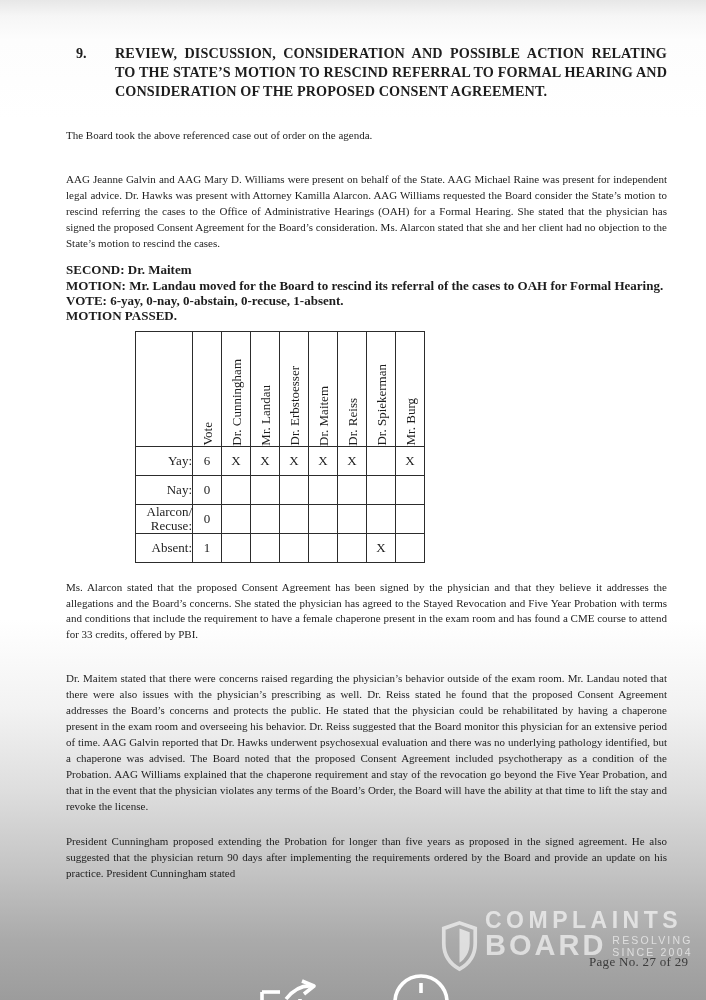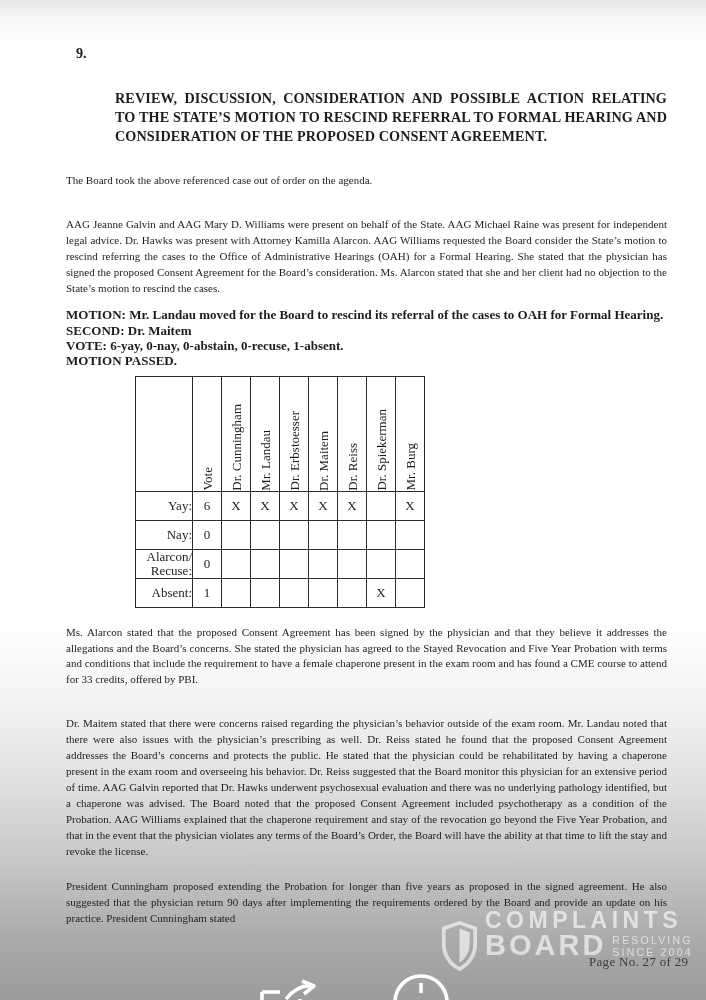--- a/index.html
+++ b/index.html
@@ -7,21 +7,21 @@
     width:706px;height:1000px;overflow:hidden;position:relative;
     font-family:"Liberation Serif", serif;color:#1d1d1d;
     background:linear-gradient(180deg,
       #e7e7e7 0px,#f6f6f6 16px,#fdfdfd 40px,#ffffff 120px,#ffffff 620px,
       #f2f2f2 710px,#dedede 790px,#c4c4c4 870px,#aaaaaa 940px,#9c9c9c 1000px);
   }
   .content{position:absolute;left:66px;top:44px;width:601px;}
   
   .heading{display:flex;font-weight:bold;font-size:14.2px;line-height:19px;}
   .heading .num{flex:none;width:49px;padding-left:10px;box-sizing:border-box;}
-  .heading .htext{flex:1;text-align:justify;letter-spacing:.1px;margin-top:45px;}
+  .heading .htext{flex:1;text-align:justify;letter-spacing:.1px;}
   .subitem{margin:6px 0 0 49px;font-size:13.2px;line-height:16px;}
   .subitem .case{text-decoration:underline;text-underline-offset:2px;}
   
   p.body{font-size:11px;line-height:15.9px;text-align:justify;margin:28px 0 0 0;}
   p.first{margin-top:27px;}
   
   .motion{font-weight:bold;font-size:13px;line-height:15.3px;margin-top:11px;}
   .motion .mline{text-align:justify;}
   
   table.vote{border-collapse:collapse;margin:7px 0 0 69px;}
@@ -64,22 +64,22 @@
   <div class="heading">
     <span class="num">9.</span>
     <div class="htext">REVIEW, DISCUSSION, CONSIDERATION AND POSSIBLE ACTION RELATING TO THE STATE’S MOTION TO RESCIND REFERRAL TO FORMAL HEARING AND CONSIDERATION OF THE PROPOSED CONSENT AGREEMENT.</div>
   </div>
 
 
   <p class="body first">The Board took the above referenced case out of order on the agenda.</p>
   <p class="body">AAG Jeanne Galvin and AAG Mary D. Williams were present on behalf of the State. AAG Michael Raine was present for independent legal advice. Dr. Hawks was present with Attorney Kamilla Alarcon. AAG Williams requested the Board consider the State’s motion to rescind referring the cases to the Office of Administrative Hearings (OAH) for a Formal Hearing. She stated that the physician has signed the proposed Consent Agreement for the Board’s consideration. Ms. Alarcon stated that she and her client had no objection to the State’s motion to rescind the cases.</p>
 
   <div class="motion">
+    <div class="mline">SECOND: Dr. Maitem</div>
     <div class="mline">MOTION: Mr. Landau moved for the Board to rescind its referral of the cases to OAH for Formal Hearing.</div>
-    <div class="mline">SECOND: Dr. Maitem</div>
     <div class="mline">VOTE: 6-yay, 0-nay, 0-abstain, 0-recuse, 1-absent.</div>
     <div class="mline">MOTION PASSED.</div>
   </div>
 
   <table class="vote">
     <tbody>
         <tr>
       <th class="corner"></th>
       <th class="vcol">
             <div class="vert">Vote</div>

